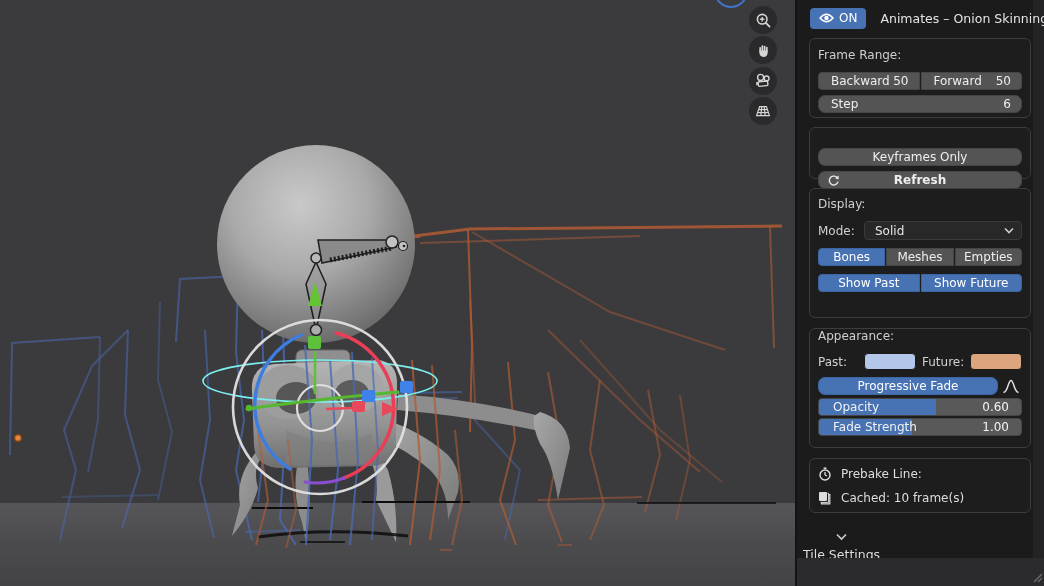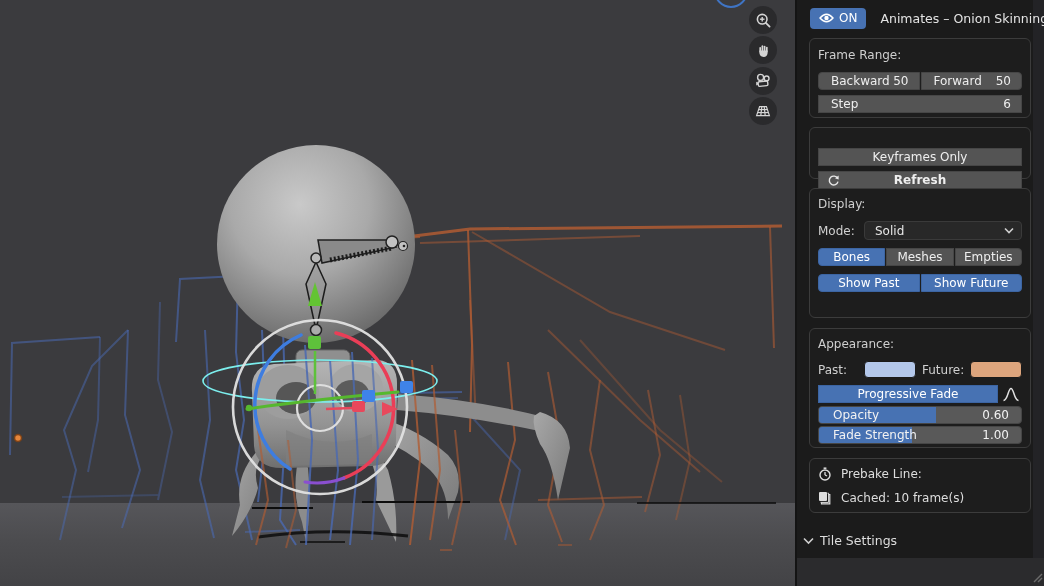--- a/index.html
+++ b/index.html
@@ -25,21 +25,21 @@
 
   .phead { position:absolute; left:13px; top:7px; width:221px; height:22px; display:flex; align-items:center; gap:7px; }
   .on-btn { display:flex; align-items:center; gap:5px; height:21px; padding:0 9px;
     background:#4772b3; border-radius:4px; color:#fff; font-size:12px; }
   .ptitle { color:#e4e4e4; font-size:12.5px; white-space:nowrap; }
 
   .box { position:absolute; left:12px; width:222px; background:#1d1d1d;
     border:1px solid #3c3c3c; border-radius:6px; padding:0 8px; }
   .sec-label { color:#cfcfcf; font-size:12px; }
 
-  .btn { background:#545454; border-radius:0; height:18px; color:#eeeeee;
+  .btn { background:#545454; border-radius:7px; height:18px; color:#eeeeee;
     display:flex; align-items:center; justify-content:center; font-size:12px;
     border:1px solid #464646; }
   .btn.blue { background:#4772b3; border-color:#3c65a3; color:#fff; }
   .pairL { border-radius:4px 0 0 4px; }
   .pairR { border-radius:0 4px 4px 0; }
   .num-field { justify-content:space-between; padding:0 10px 0 12px; }
   .row { display:flex; gap:1px; }
   .row > * { flex:1; }
 
   .dropdown { background:#282828; border:1px solid #3a3a3a; border-radius:4px; height:19px;
@@ -54,21 +54,21 @@
 
   .seg { display:flex; gap:1px; }
   .seg > div { flex:1; border-radius:0; }
   .seg > div:first-child { border-radius:4px 0 0 4px; }
   .seg > div:last-child { border-radius:0 0 4px 4px; border-radius:0 4px 4px 0; }
 
   .swatch { height:17px; border-radius:4px; border:1px solid #1a1a1a; flex:1; }
   .icon-line { display:flex; align-items:center; gap:9px; color:#dedede; }
 
   .tile-row { position:absolute; left:6px; top:533px; display:flex; align-items:center; gap:6px;
-    color:#dddddd; font-size:12.5px; }
+    color:#dddddd; font-size:12.5px;flex-direction:column; }
 </style>
 </head>
 <body>
 
 <div class="stage">
 
   <div class="viewport">
     <svg class="scene" width="795" height="586" viewBox="0 0 795 586">
       <defs>
         <radialGradient id="headGrad" cx="42%" cy="30%" r="78%">
@@ -326,21 +326,21 @@
         <div class="btn blue pairL">
           <span>Show Past</span>
         </div>
         <div class="btn blue pairR">
           <span>Show Future</span>
         </div>
       </div>
     </div>
 
     <div class="box" style="top:328px; height:120px;">
-      <div class="sec-label" style="margin-top:8px">Appearance:</div>
+      <div class="sec-label" style="">Appearance:</div>
       <div style="display:flex; align-items:center; margin-top:10px; gap:4px;">
         <span style="width:42px; color:#d0d0d0;">Past:</span>
         <div class="swatch" style="background: rgb(179, 199, 234);"></div>
         <span style="width:46px; color:#d0d0d0; text-align:left; padding-left:2px;">Future:</span>
         <div class="swatch" style="background: rgb(221, 165, 125);"></div>
       </div>
       <div style="display:flex; align-items:center; margin-top:7px; gap:2px;">
         <div class="btn blue" style="flex:1">
           <span>Progressive Fade</span>
         </div>

